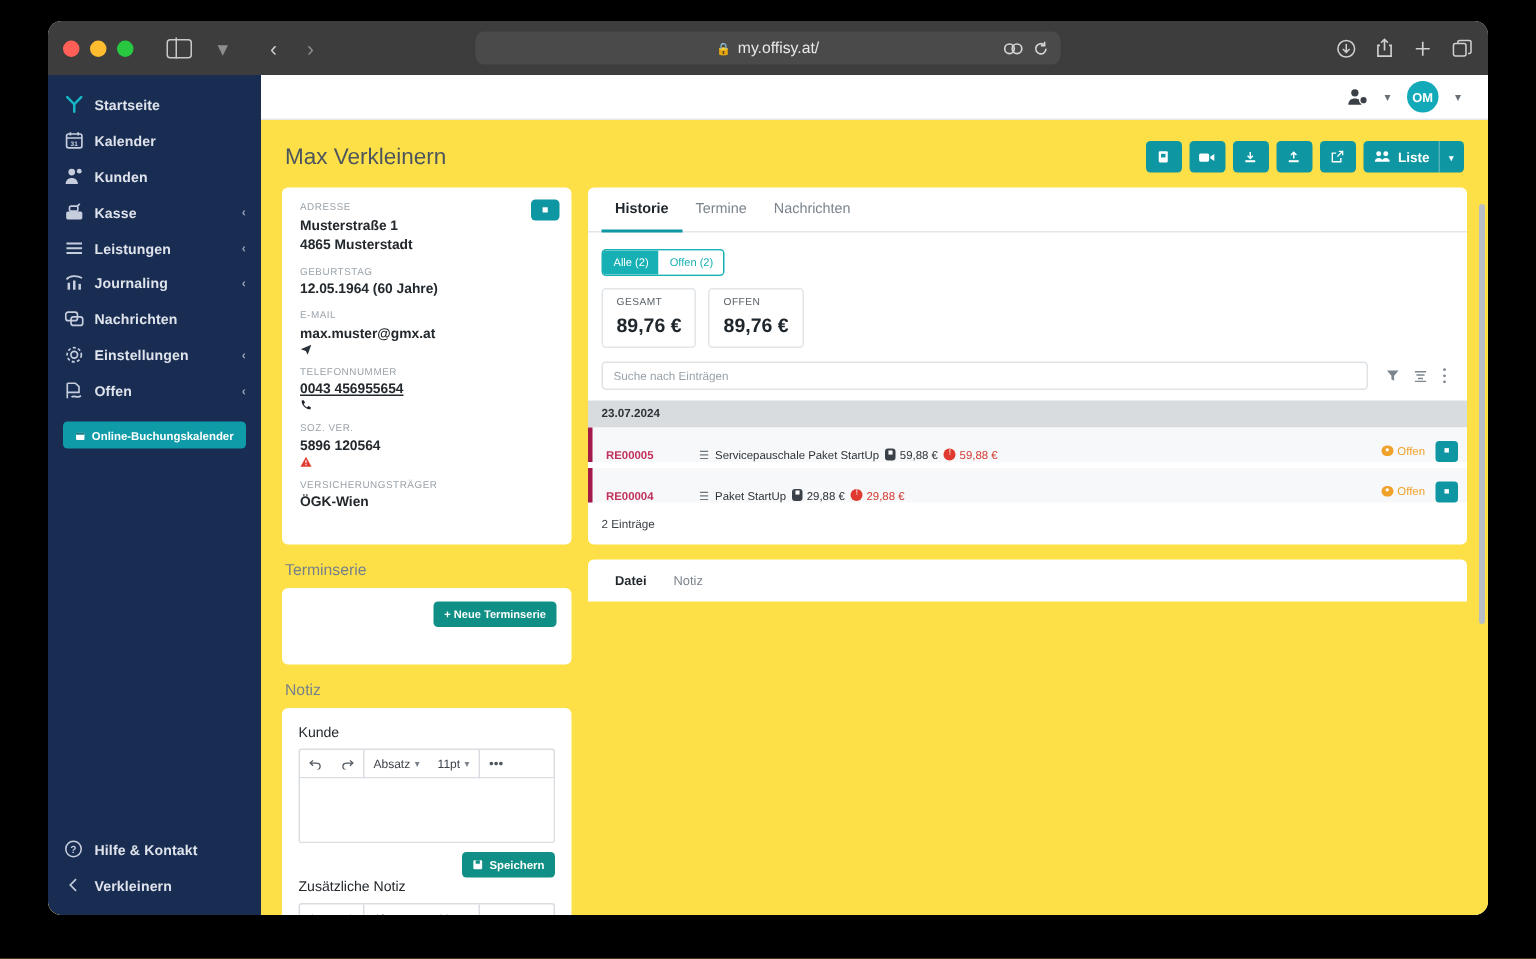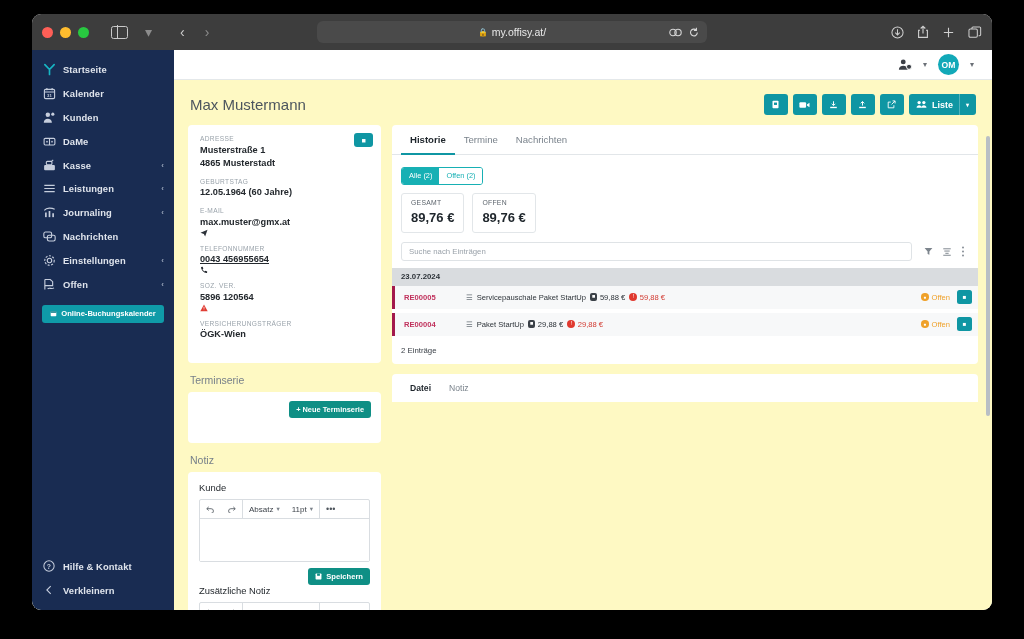--- a/index.html
+++ b/index.html
@@ -61,21 +61,21 @@
   .urlbar-right {
     position: absolute; right: 8px; top: 0; height: 22px;
     display: flex; align-items: center; gap: 7px;
   }
   .chrome-right {
     margin-left: auto; display: flex; align-items: center; gap: 13px;
     color: #d0d0d0; font-size: 13px;
   }
 
   
-  .app { display: flex; height: 560px; background: #fef9c3; }
+  .app { display: flex; height: 560px; background: #fde047; }
 
   
   .sidebar {
     width: 142px; background: #192c52; flex-shrink: 0;
     display: flex; flex-direction: column; padding-top: 8px;
     position: relative;
   }
   .nav-item {
     display: flex; align-items: center;
     height: 23.8px; padding: 0 10px 0 11px;
@@ -211,21 +211,21 @@
     font-family: "Liberation Sans", sans-serif;
   }
   .search-input::placeholder { color: #9aa2aa; }
   .search-actions { display: flex; align-items: center; gap: 9px; padding-left: 12px; padding-right: 4px; color: #7d858d; font-size: 9px; }
 
   .group-head {
     background: #d9dcdf; font-size: 7.8px; font-weight: bold; color: #2c3238;
     padding: 4.5px 9px; margin-top: 7px;
   }
   .row {
-    display: flex; align-items: center; height: 23px;
+    display: flex; align-items: flex-end; height: 23px;
     background: #f7f8f9; border-left: 3px solid #a3194b;
     margin-top: 4px; padding: 0 6px 0 9px;
   }
   .row:first-of-type { margin-top: 0; }
   .row-id { font-size: 7.6px; font-weight: bold; color: #c0315c; width: 62px; }
   .row-desc { display: flex; align-items: center; gap: 4px; font-size: 7.6px; color: #2c3238; }
   .row-desc .lines-ico { color: #6e767e; font-size: 7.5px; }
   .chip { display: inline-flex; align-items: center; gap: 2.5px; }
   .chip .badge-dark {
     background: #3b4148; color: #fff; border-radius: 2px;
@@ -339,31 +339,20 @@
           </div>
           <div class="nav-item">
             <span class="nav-icon">
               <svg width="13" height="13" viewBox="0 0 14 14">
                 <circle cx="5.2" cy="4" r="2.4" fill="currentColor"></circle>
                 <path d="M0.8 12.6c0-2.8 2-4.3 4.4-4.3s4.4 1.5 4.4 4.3z" fill="currentColor"></path>
                 <circle cx="10.6" cy="3.4" r="1.7" fill="currentColor"></circle>
               </svg>
             </span>
             <span class="nav-label">Kunden</span>
-          </div>
-          <div class="nav-item">
-            <span class="nav-icon">
-              <svg width="13" height="13" viewBox="0 0 14 14">
-                <rect x="1.2" y="3.6" width="11.6" height="7.2" rx="1.3" fill="none" stroke="currentColor" stroke-width="1.2"></rect>
-                <path d="M7 3.6v7.2" stroke="currentColor" stroke-width="1.2"></path>
-                <circle cx="4.3" cy="7.2" r="0.9" fill="currentColor"></circle>
-                <circle cx="9.7" cy="7.2" r="0.9" fill="currentColor"></circle>
-              </svg>
-            </span>
-            <span class="nav-label">DaMe</span>
           </div>
           <div class="nav-item">
             <span class="nav-icon">
               <svg width="13" height="13" viewBox="0 0 14 14">
                 <rect x="1.2" y="6.4" width="11.6" height="5.8" rx="1.2" fill="currentColor"></rect>
                 <rect x="3.6" y="2.6" width="6" height="3.6" rx="1" fill="none" stroke="currentColor" stroke-width="1.2"></rect>
                 <path d="M9.2 2.6 11 1" stroke="currentColor" stroke-width="1.2"></path>
               </svg>
             </span>
             <span class="nav-label">Kasse</span>
@@ -460,21 +449,21 @@
         <span class="caret">▾</span>
         <div class="avatar">
           <span>OM</span>
         </div>
         <span class="caret">▾</span>
       </div>
 
       <div class="content">
 
         <div class="page-head">
-          <div class="page-title">Max Mustermann</div>
+          <div class="page-title">Max Verkleinern</div>
           <div class="head-actions">
             <div class="tbtn">
               <svg width="9" height="9" viewBox="0 0 12 12">
                 <rect x="2" y="1" width="8" height="10" rx="1" fill="#fff"></rect>
                 <rect x="4" y="3.4" width="4" height="3.2" fill="#0f96a3"></rect>
               </svg>
             </div>
             <div class="tbtn">
               <svg width="11" height="8" viewBox="0 0 14 10">
                 <rect x="0.5" y="1.5" width="8.5" height="7" rx="1.3" fill="#fff"></rect>

